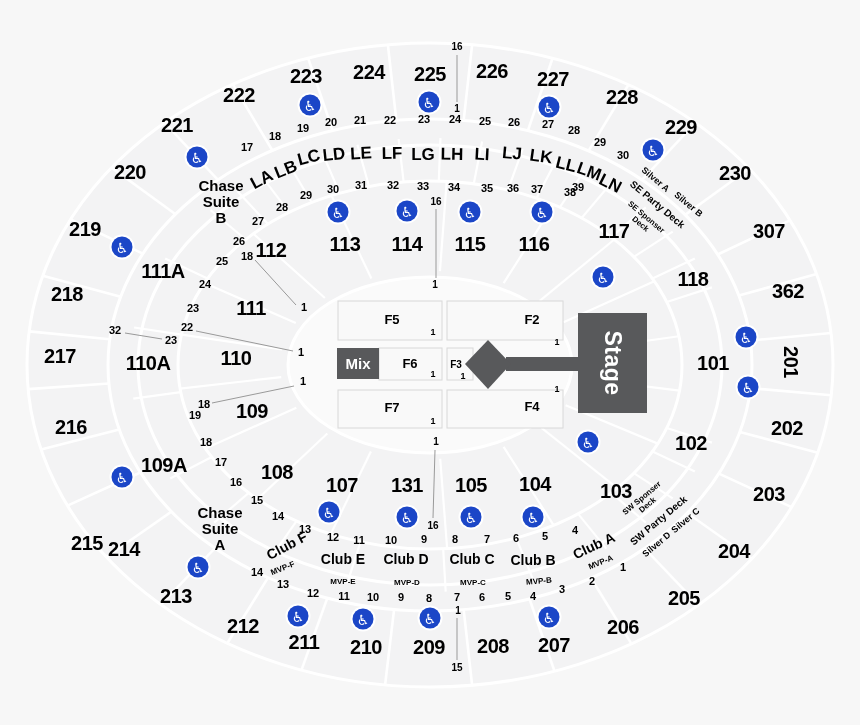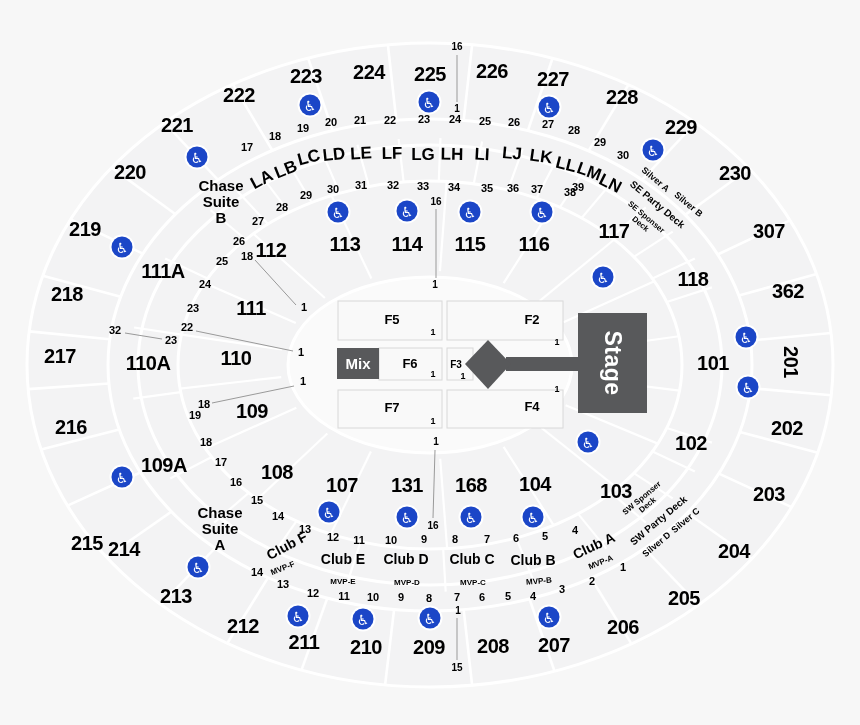--- a/index.html
+++ b/index.html
@@ -183,21 +183,21 @@
     <div class="lbl s10" style="left: 345px; top: 245px;">113</div>
     <div class="lbl s10" style="left: 407px; top: 245px;">114</div>
     <div class="lbl s10" style="left: 470px; top: 245px;">115</div>
     <div class="lbl s10" style="left: 534px; top: 245px;">116</div>
     <div class="lbl s10" style="left: 614px; top: 232px;">117</div>
     <div class="lbl s10" style="left: 693px; top: 280px;">118</div>
     <div class="lbl s10" style="left: 713px; top: 364px;">101</div>
     <div class="lbl s10" style="left: 691px; top: 444px;">102</div>
     <div class="lbl s10" style="left: 616px; top: 492px;">103</div>
     <div class="lbl s10" style="left: 535px; top: 485px;">104</div>
-    <div class="lbl s10" style="left: 471px; top: 486px;">168</div>
+    <div class="lbl s10" style="left: 471px; top: 486px;">105</div>
     <div class="lbl s10" style="left: 407px; top: 486px;">131</div>
     <div class="lbl s10" style="left: 342px; top: 486px;">107</div>
     <div class="lbl s10" style="left: 277px; top: 473px;">108</div>
     <div class="lbl s10" style="left: 252px; top: 412px;">109</div>
     <div class="lbl s10" style="left: 236px; top: 359px;">110</div>
     <div class="lbl s10" style="left: 251px; top: 309px;">111</div>
     <div class="lbl s10" style="left: 163px; top: 272px;">111A</div>
     <div class="lbl s10" style="left: 148px; top: 364px;">110A</div>
     <div class="lbl s10" style="left: 164px; top: 450px; margin-top: 16px;">109A</div>
     <div class="lbl ltr" style="left: 262px; top: 180px; transform: translate(-50%, -50%) rotate(-28deg);">LA</div>

